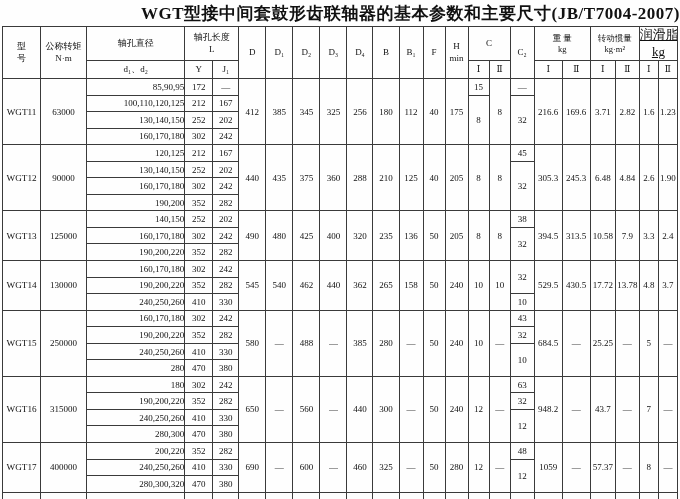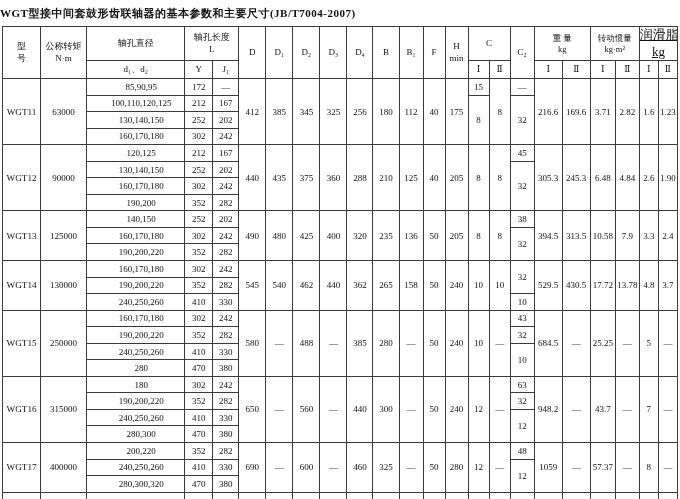--- a/index.html
+++ b/index.html
@@ -1,38 +1,38 @@
 <!DOCTYPE html>
 <html><head>
 <meta charset="utf-8">
 <style>
   html,body{margin:0;padding:0;}
   body{
     width:680px;height:499px;overflow:hidden;background:#fefefe;color:#111;
     font-family:"Liberation Serif","DejaVu Serif","DejaVu Sans",serif;
   }
   .title{
-    height:26px;line-height:27px;text-align:left;
-    font-size:11px;font-weight:bold;letter-spacing:.5px;white-space:nowrap;
+    height:26px;line-height:27px;text-align:right;
+    font-size:17px;font-weight:bold;letter-spacing:.5px;white-space:nowrap;
   }
   table{
     border-collapse:collapse;table-layout:fixed;width:676px;margin:0 auto;
   }
   th,td{
     border:1px solid #3a3a3a;text-align:center;vertical-align:middle;
     padding:0;overflow:hidden;white-space:nowrap;font-weight:normal;
   }
   thead th{font-size:9px;line-height:1.25;}
   thead tr.h1{height:34px;}
   thead tr.h2{height:18px;margin-left:44px;}
   thead .grp{font-size:8.5px;}
   thead .tight{font-size:13px;text-decoration:underline;}
   tbody tr{height:16.55px;}
   tbody td{font-size:9px;}
-  td.bore{text-align:center;padding-left:11px;}
+  td.bore{text-align:right;padding-left:11px;}
   td.model{font-size:9.2px;margin-left:8px;}
   tr.cut{height:9px;}
   tr.cut td{border-bottom:none;}
   .ln{display:block;}
 </style>
 </head>
 <body>
 
 <div class="title">WGT型接中间套鼓形齿联轴器的基本参数和主要尺寸(JB/T7004-2007)</div>
 

